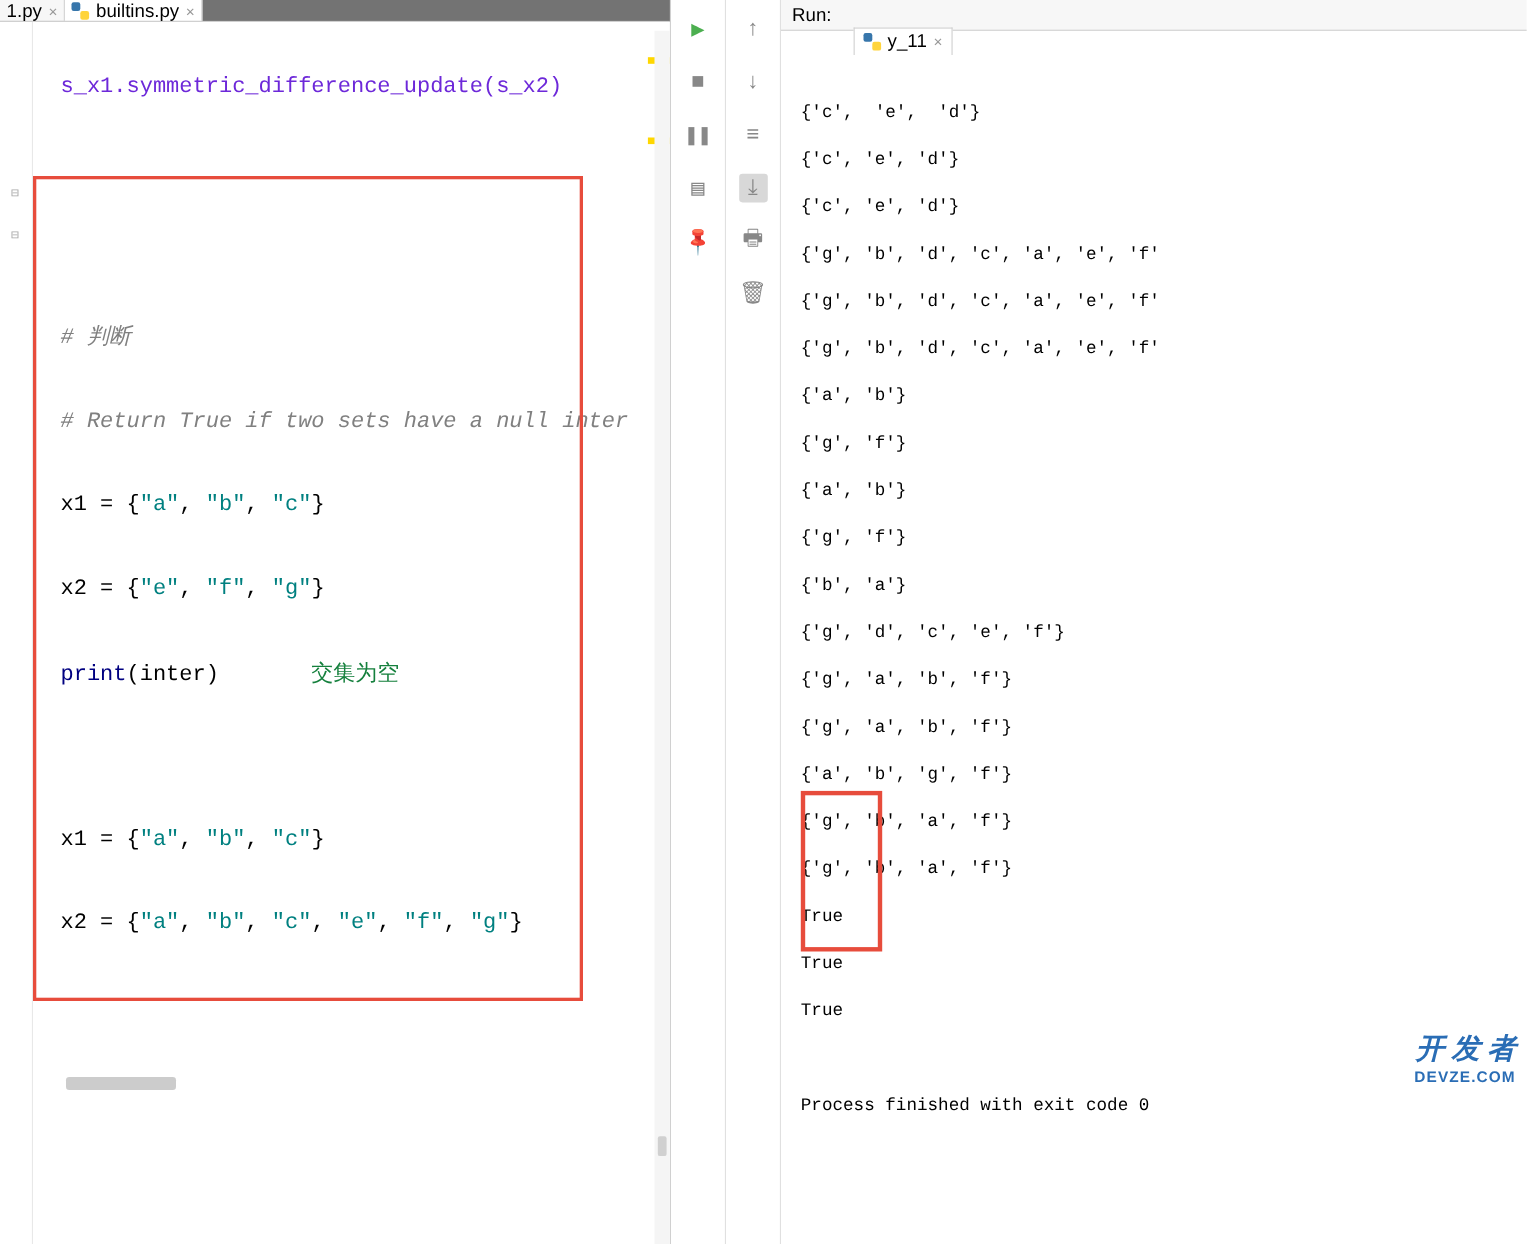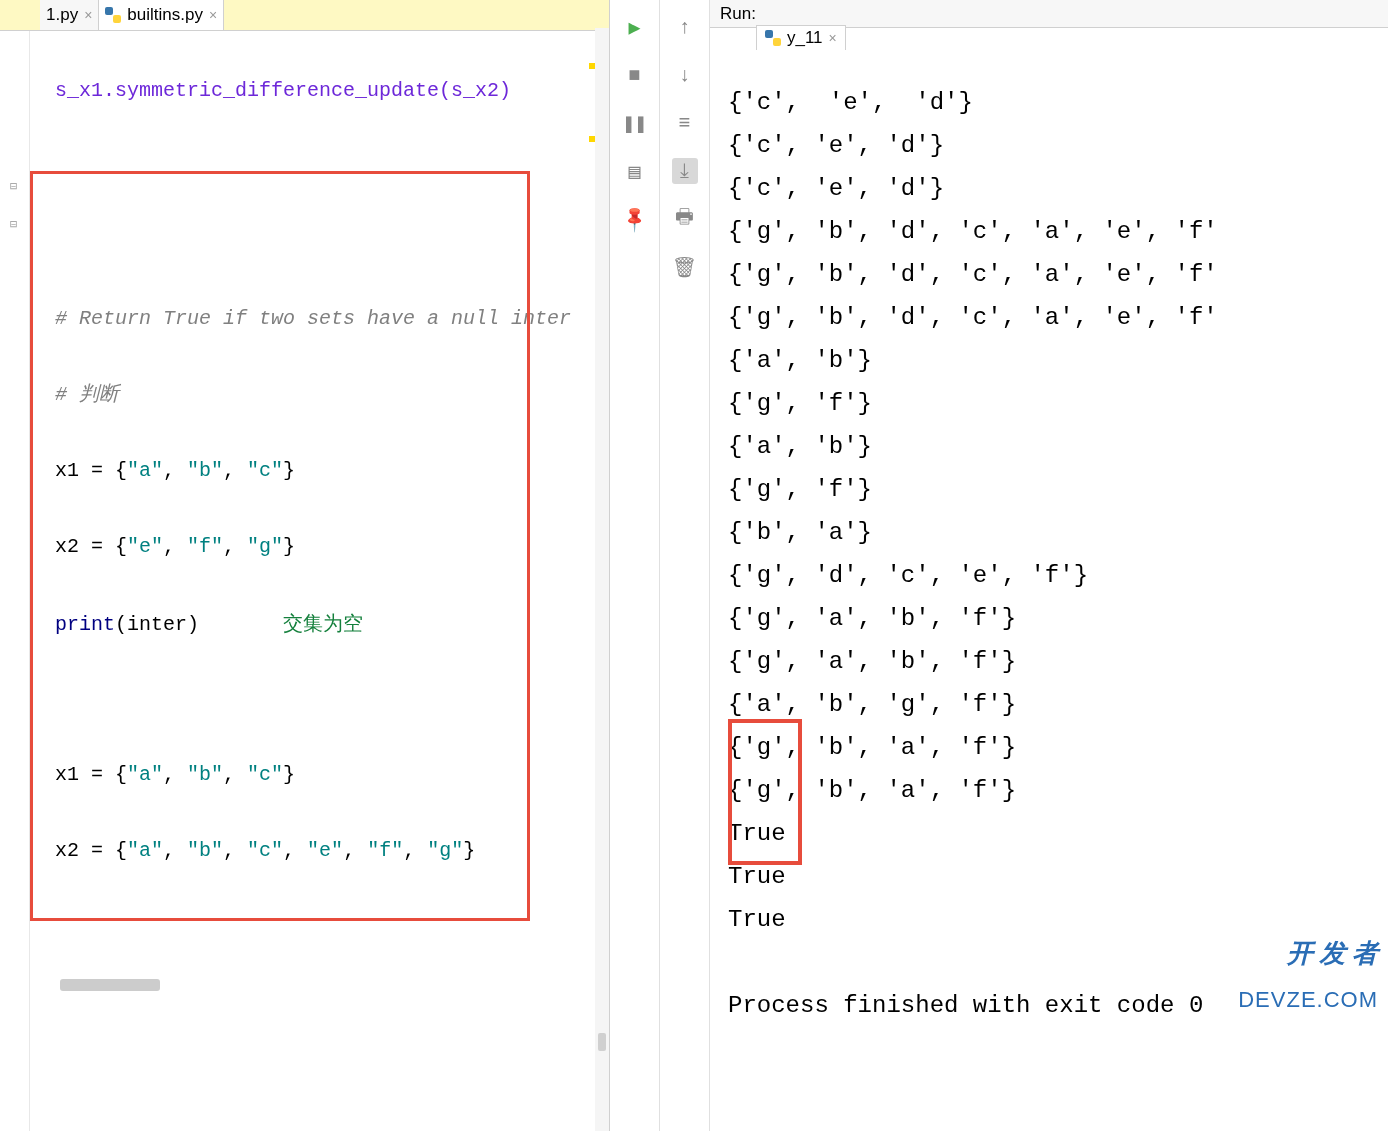--- a/index.html
+++ b/index.html
@@ -18,26 +18,25 @@
 .editor-panel {
   width: 610px;
   border-right: 1px solid #d0d0d0;
   display: flex;
   flex-direction: column;
   background: #fff;
   position: relative;
 }
 .tabs {
   display: flex;
-  height: 31px;
+  height: 20px;
   border-bottom: 1px solid #d0d0d0;
-  background: #fef9c3;
+  background: #737373;
   font-family: Arial, sans-serif;
   font-size: 17px;
-  padding-left: 40px;
 }
 .tab {
   display: flex;
   align-items: center;
   padding: 2px 6px;
   gap: 6px;
   border-right: 1px solid #d0d0d0;
   background: #f7f7f7;
 }
 .tab-active { background: #fff; }
@@ -149,36 +148,37 @@
 }
 .run-header {
   display: flex;
   align-items: center;
   height: 28px;
   border-bottom: 1px solid #d0d0d0;
   background: #f7f7f7;
   font-family: Arial, sans-serif;
   font-size: 17px;
   padding-left: 10px;
+  gap: 20px;
 }
 .run-tab {
   display: flex;
   align-items: center;
   gap: 6px;
   background: #fff;
   padding: 2px 8px;
   border: 1px solid #d0d0d0;
   border-bottom: none;
   margin-top: 48px;
 }
 .output-area {
   flex: 1;
   padding: 10px 18px 10px 18px;
   font-family: "Consolas", "Courier New", monospace;
-  font-size: 24px;
+  font-size: 16px;
   line-height: 43px;
   white-space: pre;
   color: #000;
   overflow: hidden;
 }
 .red-box-out {
   position: absolute;
   border: 4px solid #e74c3c;
   left: 728px;
   top: 719px;
@@ -192,25 +192,25 @@
   font-family: "SimSun", serif;
   font-size: 26px;
   color: #2a6db5;
   font-weight: bold;
   font-style: italic;
   text-shadow: 0 0 2px #fff;
 }
 .watermark2 {
   position: absolute;
   right: 10px;
-  bottom: 118px;
+  bottom: 144px;
   font-family: Arial, sans-serif;
-  font-size: 22px;
+  font-size: 14px;
   color: #2a6db5;
-  font-weight: normal;
+  font-weight: bold;
   letter-spacing: 1px;
 }
 .process-line { color: #000; }
 .hscroll-bot {
   position: absolute;
   bottom: 140px;
   left: 60px;
   height: 12px;
   width: 100px;
   background: #ccc;
@@ -236,22 +236,22 @@
     </div>
     <div class="editor-body">
       <div class="gutter">
         <span class="gutter-fold" style="top:148px;">⊟</span>
         <span class="gutter-fold" style="top:186px;">⊟</span>
       </div>
       <div class="code-area">
 <span class="code-line" style="color:#6d28d9;">s_x1.symmetric_difference_update(s_x2)</span>
 <span class="code-line"></span>
 <span class="code-line"></span>
+<span class="code-line comment"># 判断</span>
 <span class="code-line comment"># Return True if two sets have a null inter</span>
-<span class="code-line comment"># 判断</span>
 <span class="code-line"><span>x1 = {</span><span class="str">"a"</span><span>, </span><span class="str">"b"</span><span>, </span><span class="str">"c"</span><span>}</span></span>
 <span class="code-line"><span>x2 = {</span><span class="str">"e"</span><span>, </span><span class="str">"f"</span><span>, </span><span class="str">"g"</span><span>}</span></span>
 <span class="code-line"><span class="fn">print</span><span>(inter)</span>       <span class="anno">交集为空</span></span>
 <span class="code-line"></span>
 <span class="code-line"><span>x1 = {</span><span class="str">"a"</span><span>, </span><span class="str">"b"</span><span>, </span><span class="str">"c"</span><span>}</span></span>
 <span class="code-line"><span>x2 = {</span><span class="str">"a"</span><span>, </span><span class="str">"b"</span><span>, </span><span class="str">"c"</span><span>, </span><span class="str">"e"</span><span>, </span><span class="str">"f"</span><span>, </span><span class="str">"g"</span><span>}</span></span>
 
 
 
 

